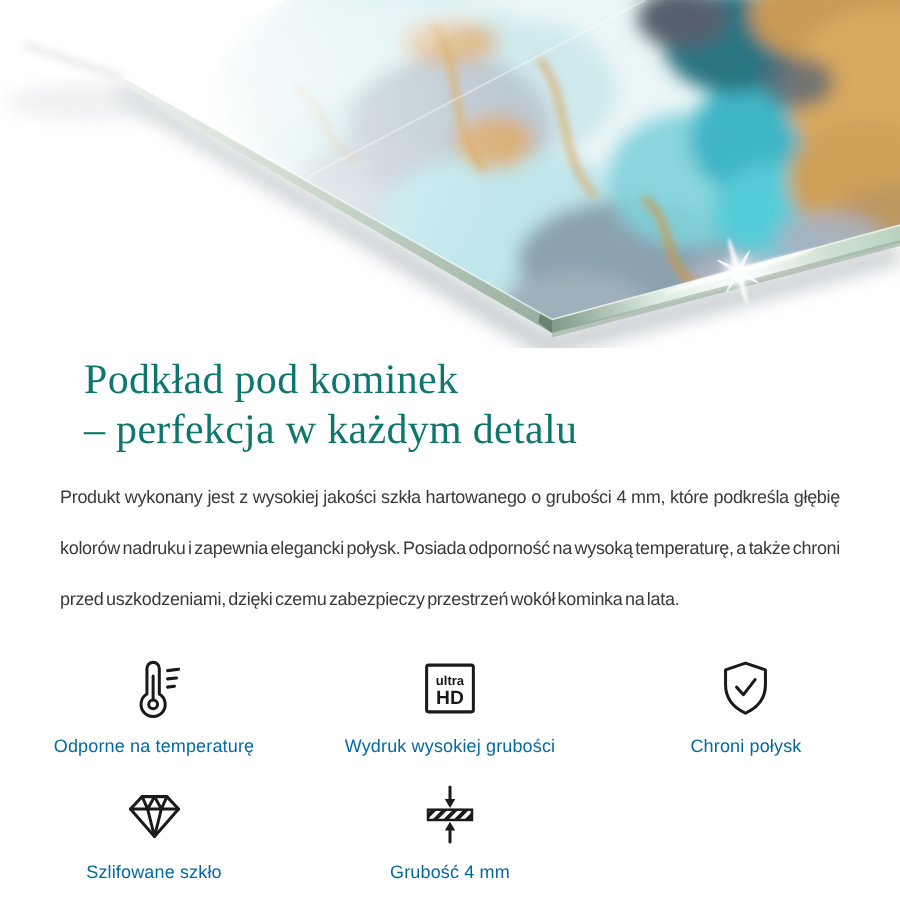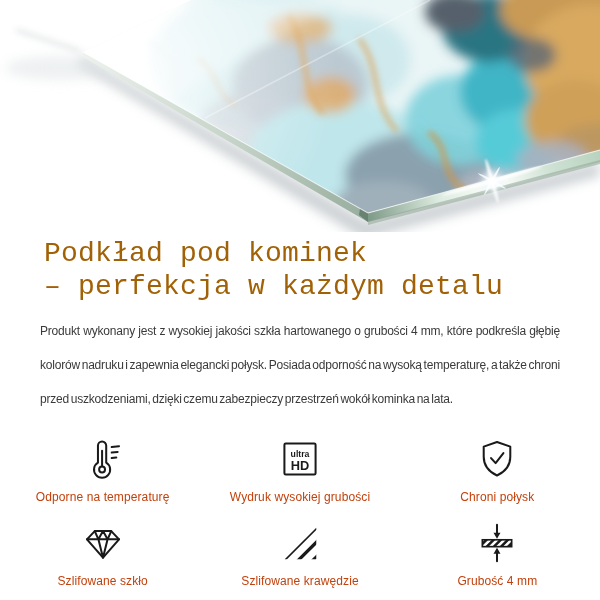--- a/index.html
+++ b/index.html
@@ -3,35 +3,35 @@
 <meta charset="utf-8">
 <style>
   html,body{margin:0;padding:0;}
   body{
     width:600px;height:600px;background:#ffffff;overflow:hidden;
     font-family:"Liberation Sans", sans-serif;color:#1d1d1d;
   }
   .hero{display:block;width:600px;height:232px;}
   .content{padding:0 40px;}
   .title{
-    font-family:Liberation Mono, monospace;font-weight:400;
-    font-size:28px;line-height:33px;letter-spacing:.2px;color:#a16207;
-    margin:5px 4px 0;
+    font-family:Liberation Serif, serif;font-weight:400;
+    font-size:28px;line-height:33px;letter-spacing:.2px;color:#0f766e;
+    margin:5px 16px 0;
   }
   .desc{
     margin:11px 0 0;font-size:12px;line-height:34px;color:#3a3a3a;
     text-align:justify;letter-spacing:-0.2px;word-spacing:-1.5px;
   }
   .features{
     width:592px;margin:19px auto 0;
     display:grid;grid-template-columns:repeat(3,1fr);row-gap:15px;
   }
   .feature{display:flex;flex-direction:column;align-items:center;}
   .feature .icon-box{height:46px;display:flex;align-items:flex-end;justify-content:center;}
-  .feature .label{margin-top:9px;font-size:12px;color:#c2410c;letter-spacing:.1px;white-space:nowrap;}
+  .feature .label{margin-top:9px;font-size:12px;color:#0369a1;letter-spacing:.1px;white-space:nowrap;}
   .icon-svg{display:block;}
   .icon-svg .st{fill:none;stroke:#1a1a1a;stroke-width:2.2;stroke-linecap:round;stroke-linejoin:round;}
   .icon-svg .fl{fill:#1a1a1a;stroke:none;}
   .icon-svg text{fill:#1a1a1a;font-family:"Liberation Sans",sans-serif;font-weight:bold;}
 </style>
 </head>
 <body>
 
 <svg class="hero" viewBox="0 0 600 232" xmlns="http://www.w3.org/2000/svg">
   <defs>
@@ -180,39 +180,20 @@
   <div class="feature">
     <div class="icon-box">
       <svg class="icon-svg" width="44" height="44" viewBox="0 0 48 48">
         <path class="st" d="M15,11 H33 L41.5,20 L24,40 L6.5,20 Z" stroke-width="2"></path>
         <path class="st" d="M6.5,20 H41.5 M15,11 L19,20 L24,40 M33,11 L29,20 L24,40 M24,11 L19,20 M24,11 L29,20" stroke-width="1.8"></path>
       </svg>
     </div>
     <div class="label">Szlifowane szkło</div>
   </div>
 
-  <div class="feature">
-    <div class="icon-box">
-      <svg class="icon-svg" width="44" height="44" viewBox="0 0 48 48">
-        <defs>
-            <clipPath id="triClip">
-              <path d="M7,42 L42,7 L42,42 Z"></path>
-            </clipPath>
-          </defs>
-        <g clip-path="url(#triClip)" stroke="#1a1a1a" stroke-width="3.6">
-          <line x1="1" y1="48" x2="48" y2="1"></line>
-          <line x1="9" y1="56" x2="56" y2="9"></line>
-          <line x1="17" y1="64" x2="64" y2="17"></line>
-          <line x1="25" y1="72" x2="72" y2="25"></line>
-          <line x1="33" y1="80" x2="80" y2="33"></line>
-        </g>
-      </svg>
-    </div>
-    <div class="label">Szlifowane krawędzie</div>
-  </div>
 
   <div class="feature">
     <div class="icon-box">
       <svg class="icon-svg" width="44" height="44" viewBox="0 0 48 48">
         <defs>
           <pattern id="hatch" width="5.5" height="5.5" patternTransform="rotate(45)" patternUnits="userSpaceOnUse">
             <rect width="5.5" height="5.5" fill="#ffffff"></rect>
             <rect width="2.8" height="5.5" fill="#1a1a1a"></rect>
           </pattern>
         </defs>

